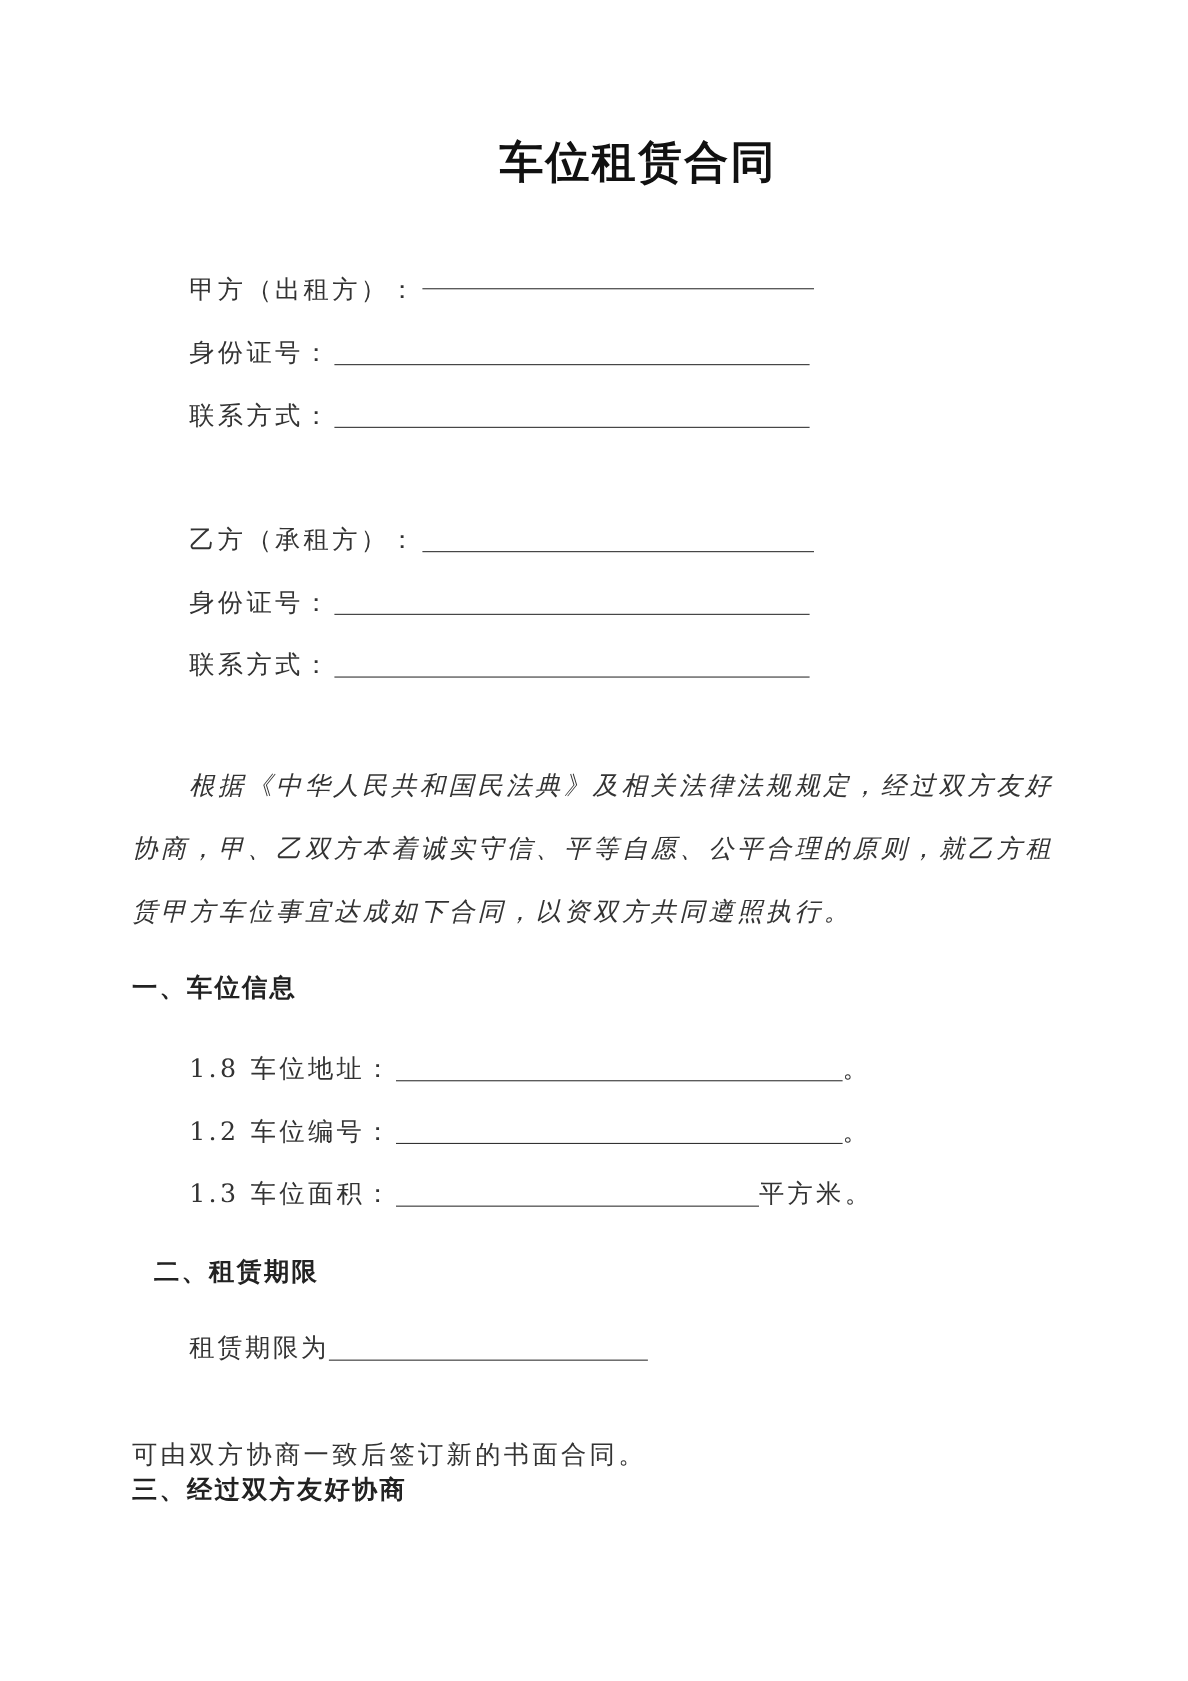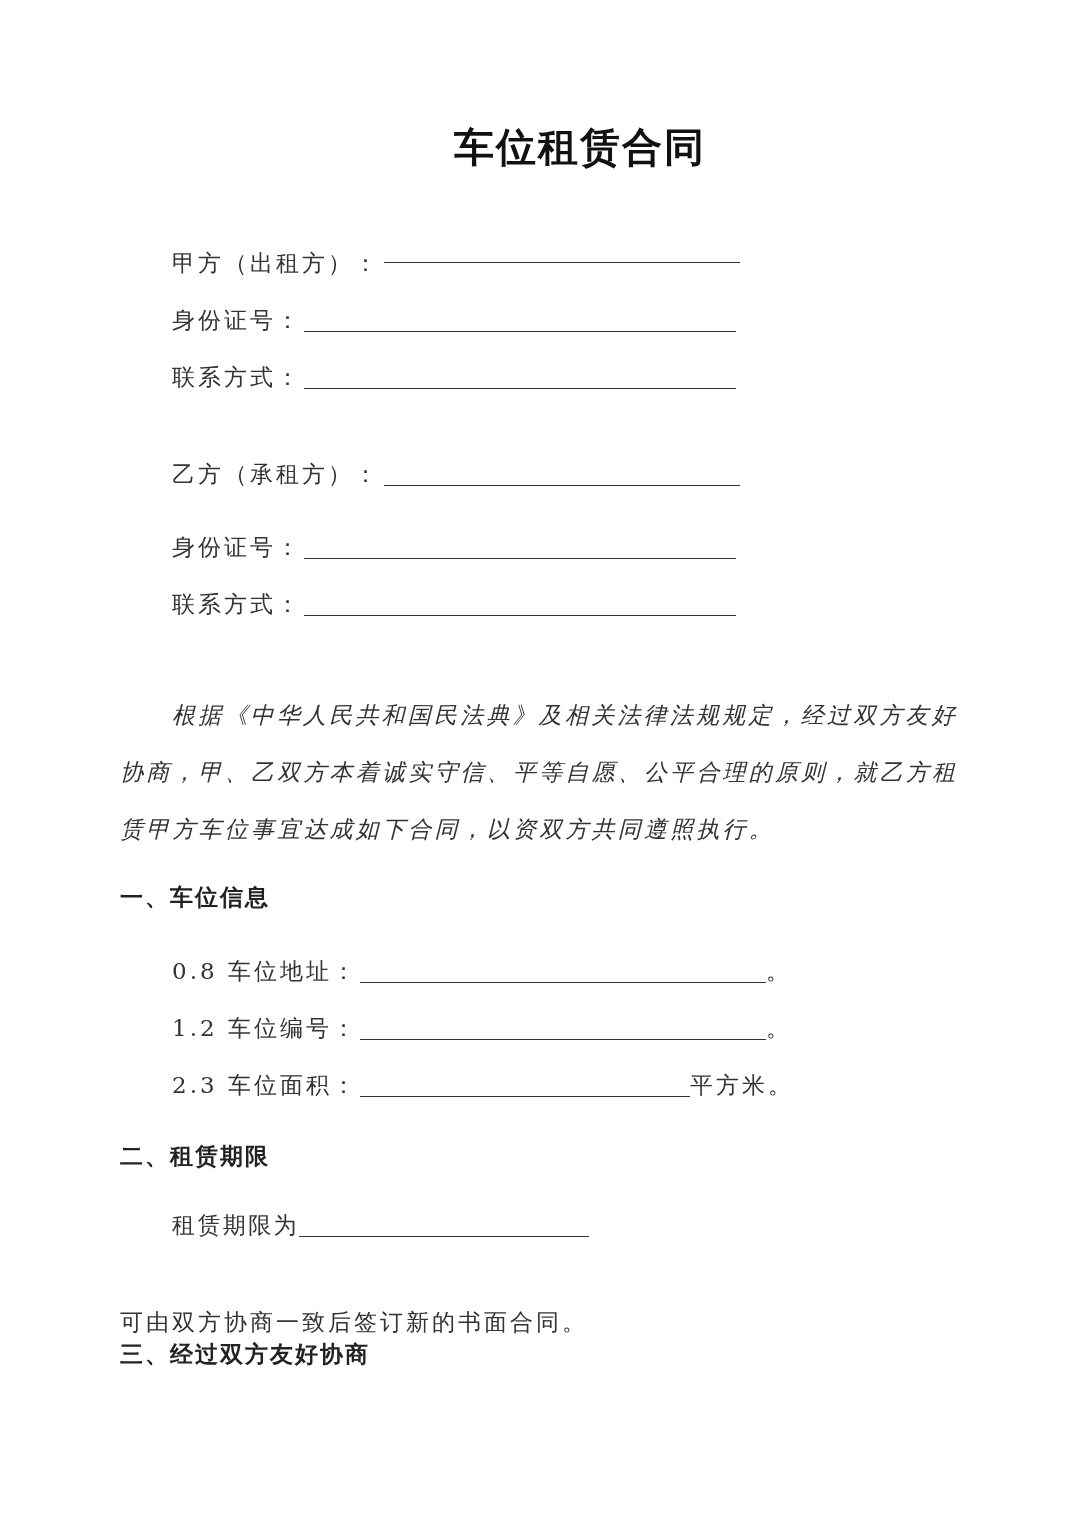--- a/index.html
+++ b/index.html
@@ -73,54 +73,54 @@
   </div>
   <div class="field-row" style="left:172px; top:305px;">
     <span>身份证号：</span>
     <span class="field-line" style="width:432px; margin-left:2px;"></span>
   </div>
   <div class="field-row" style="left:172px; top:362px;">
     <span>联系方式：</span>
     <span class="field-line" style="width:432px; margin-left:2px;"></span>
   </div>
 
-  <div class="field-row" style="left:172px; top:459px;text-align:right;">
+  <div class="field-row" style="left:172px; top:475px;text-align:right;">
     <span>乙方（承租方）：</span>
     <span class="field-line" style="width:356px; margin-left:4px;"></span>
   </div>
   <div class="field-row" style="left:172px; top:532px;">
     <span>身份证号：</span>
     <span class="field-line" style="width:432px; margin-left:2px;"></span>
   </div>
   <div class="field-row" style="left:172px; top:589px;">
     <span>联系方式：</span>
     <span class="field-line" style="width:432px; margin-left:2px;"></span>
   </div>
 
   <div class="para" style="top:687px;font-style:italic;"><span class="indent"></span><span>根据《中华人民共和国民法典》及相关法律法规规定，经过双方友好协商，甲、乙双方本着诚实守信、平等自愿、公平合理的原则，就乙方租赁甲方车位事宜达成如下合同，以资双方共同遵照执行。</span></div>
 
   <div class="heading" style="top:882px;">一、车位信息</div>
 
   <div class="field-row" style="left:172px; top:956px;">
-    <span>0.8 车位地址：</span>
+    <span>1.8 车位地址：</span>
     <span class="field-line" style="width:406px; margin-left:2px;"></span>
     <span>。</span>
   </div>
   <div class="field-row" style="left:172px; top:1013px;text-align:right;">
     <span>1.2 车位编号：</span>
     <span class="field-line" style="width:406px; margin-left:2px;"></span>
     <span>。</span>
   </div>
   <div class="field-row" style="left:172px; top:1070px;">
-    <span>2.3 车位面积：</span>
+    <span>1.3 车位面积：</span>
     <span class="field-line" style="width:330px; margin-left:2px;"></span>
     <span>平方米。</span>
   </div>
 
-  <div class="heading" style="top:1141px;">二、租赁期限</div>
+  <div class="heading" style="top:1141px;margin-left:20px;">二、租赁期限</div>
 
   <div class="field-row" style="left:172px; top:1210px; letter-spacing:2.4px;">
     <span>租赁期限为</span>
     <span class="field-line" style="width:290px;"></span>
   </div>
   <div class="field-row" style="left:120px; top:1267px;margin-top:40px;">
     <span>可由双方协商一致后签订新的书面合同。</span>
   </div>
 
   <div class="heading" style="top:1339px;">三、经过双方友好协商</div>

